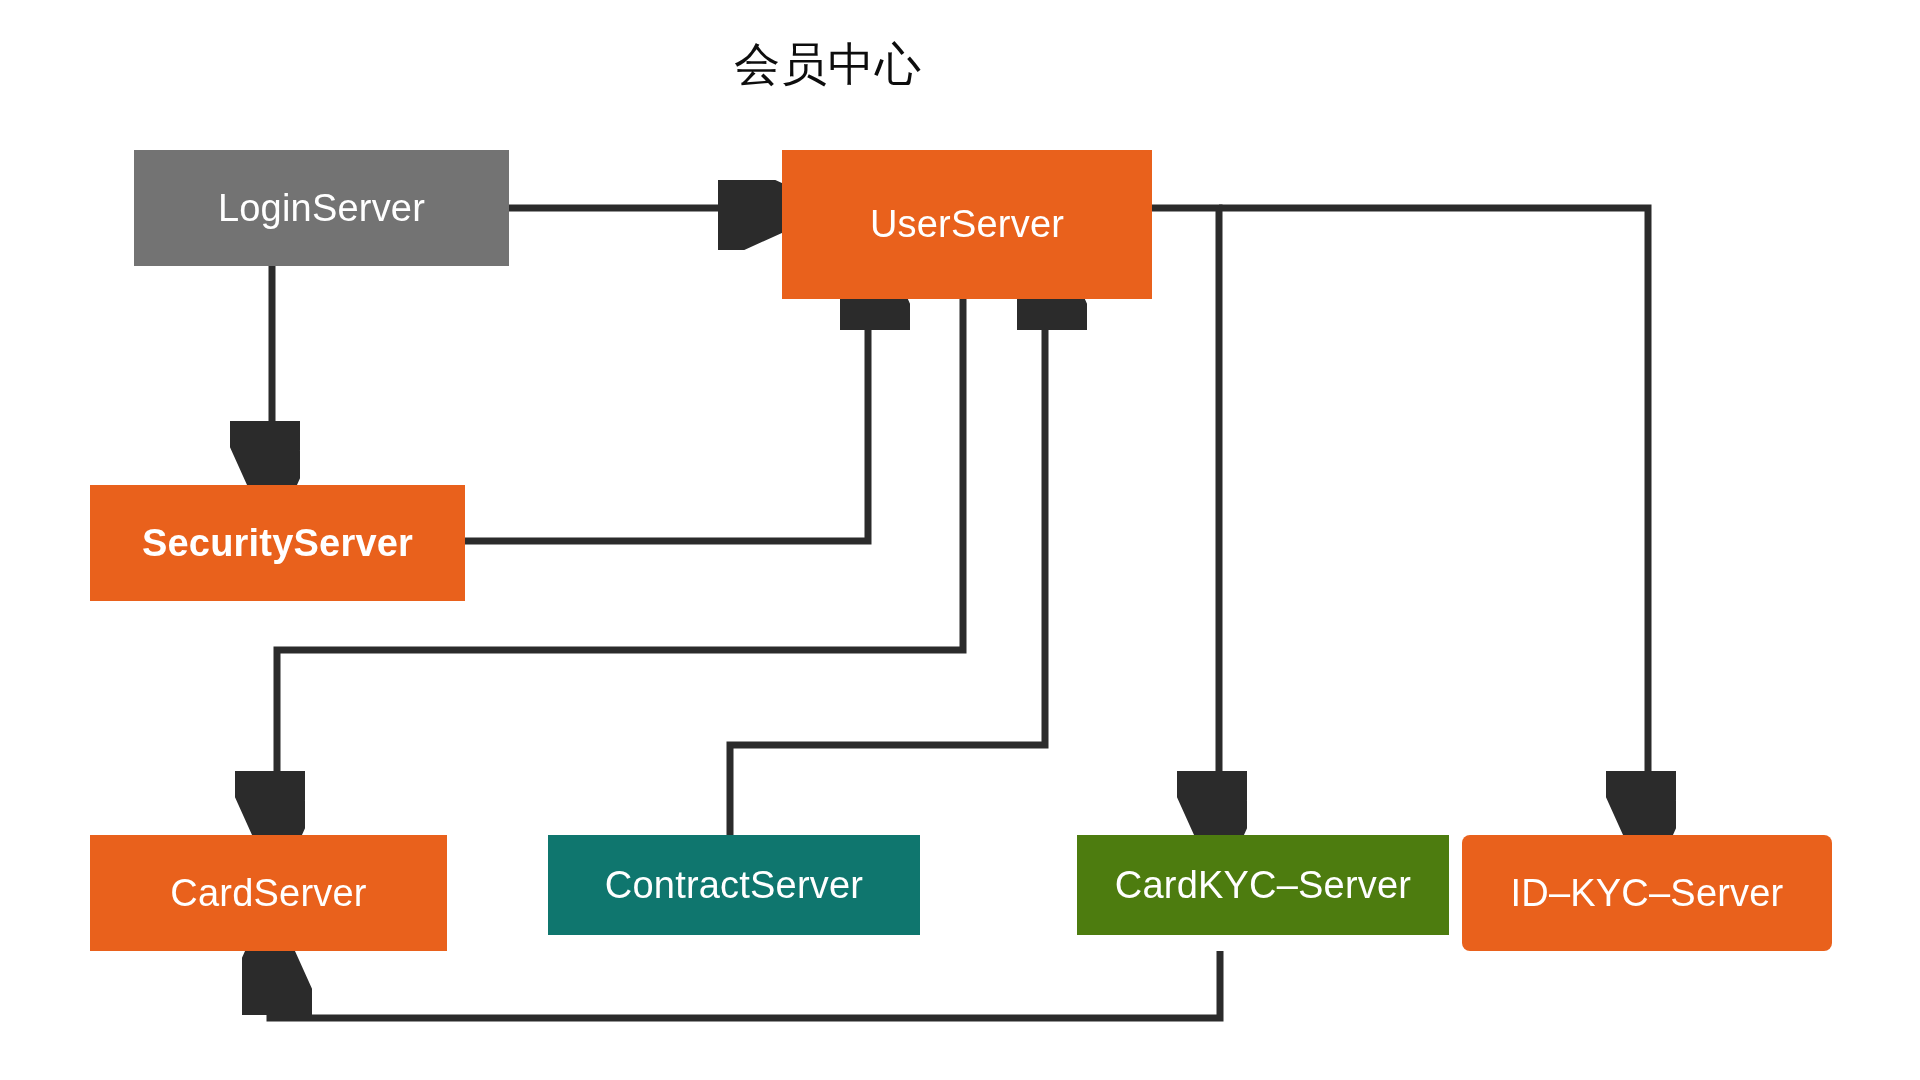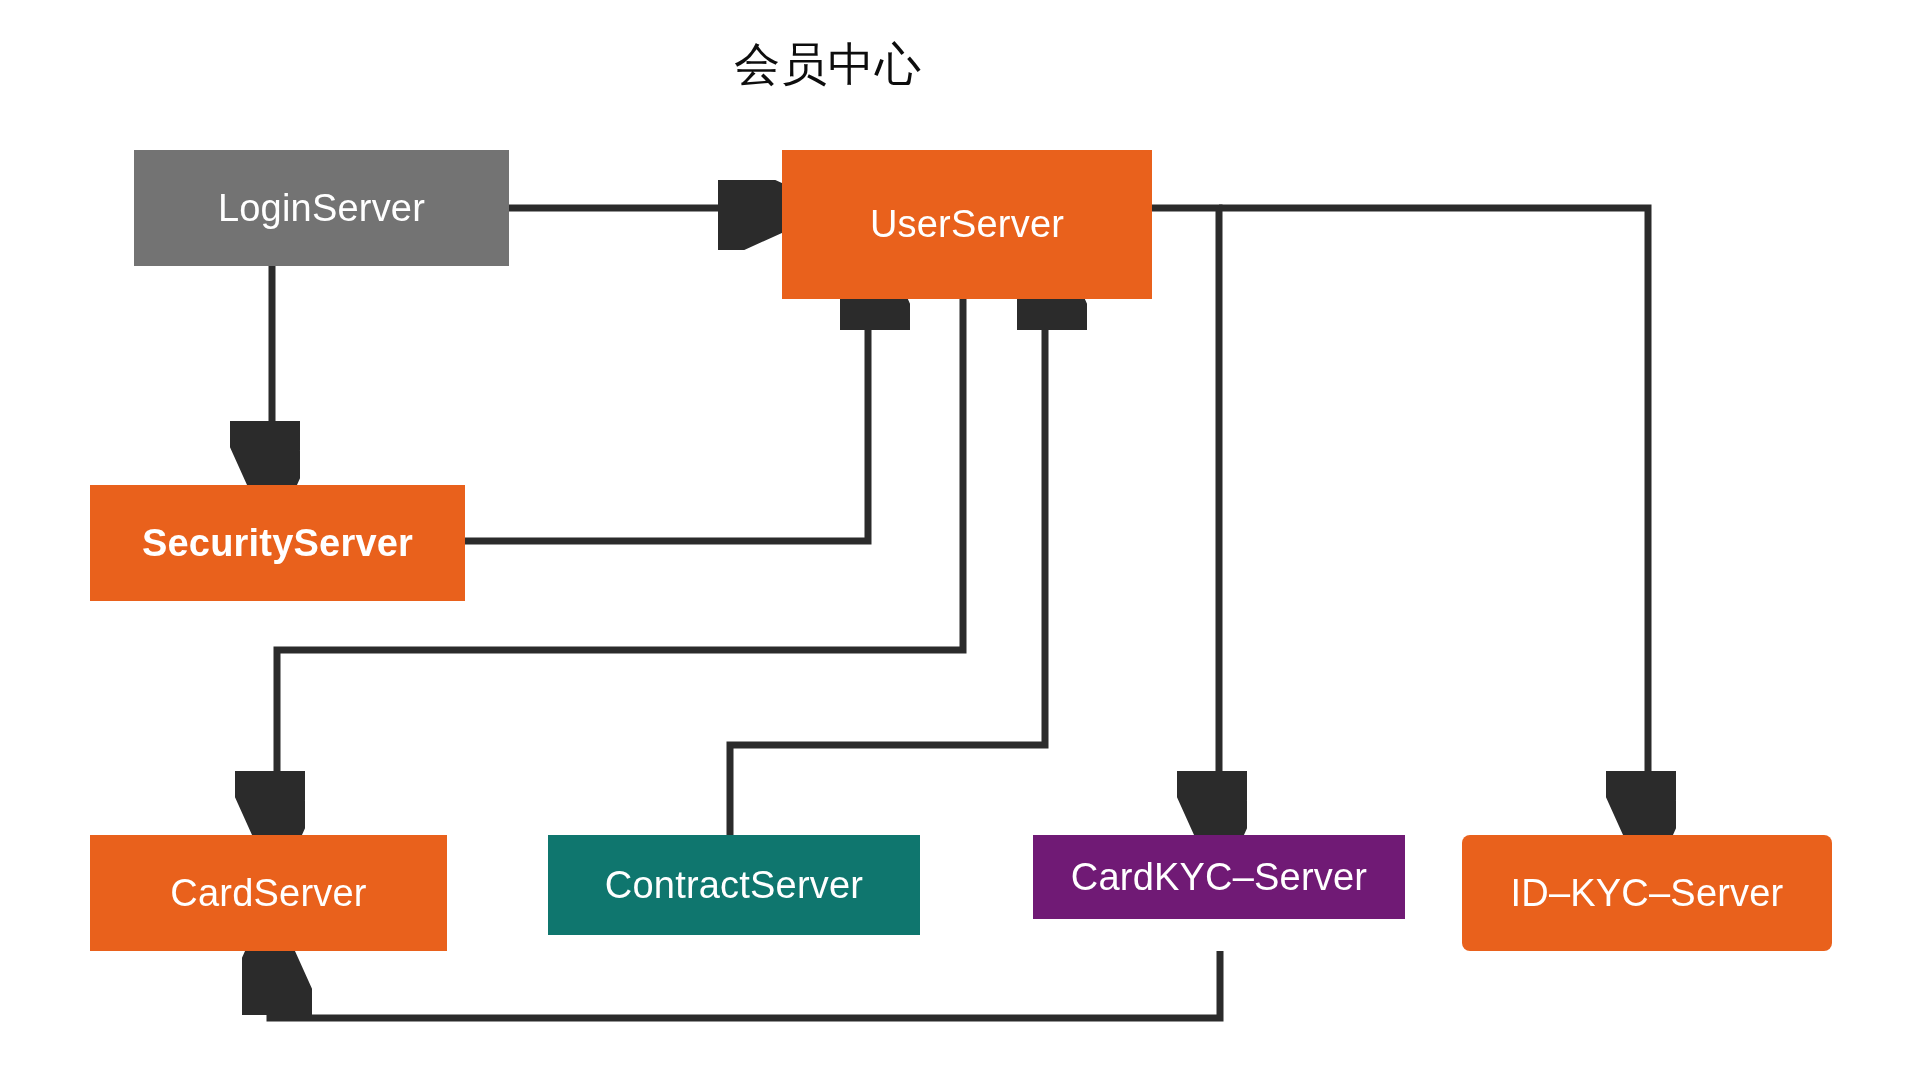--- a/index.html
+++ b/index.html
@@ -97,21 +97,21 @@
       </div>
       <div class="node" style="left: 90px; top: 485px; width: 375px; height: 116px; background: rgb(233, 97, 28); color: rgb(255, 255, 255); font-weight: bold;">
         <span>SecurityServer</span>
       </div>
       <div class="node" style="left: 90px; top: 835px; width: 357px; height: 116px; background: rgb(233, 97, 28); color: rgb(255, 255, 255);">
         <span>CardServer</span>
       </div>
       <div class="node" style="left: 548px; top: 835px; width: 372px; height: 100px; background: #0f766e; color: rgb(255, 255, 255);">
         <span>ContractServer</span>
       </div>
-      <div class="node" style="left: 1033px; top: 835px; width: 372px; height: 84px; background: #701a75; color: rgb(255, 255, 255);">
+      <div class="node" style="left: 1077px; top: 835px; width: 372px; height: 100px; background: #4d7c0f; color: rgb(255, 255, 255);">
         <span>CardKYC–Server</span>
       </div>
       <div class="node" style="left: 1462px; top: 835px; width: 370px; height: 116px; background: rgb(233, 97, 28); color: rgb(255, 255, 255); border-radius: 8px;">
         <span>ID–KYC–Server</span>
       </div>
     </div>
 
 </div>
 
 </body></html>

